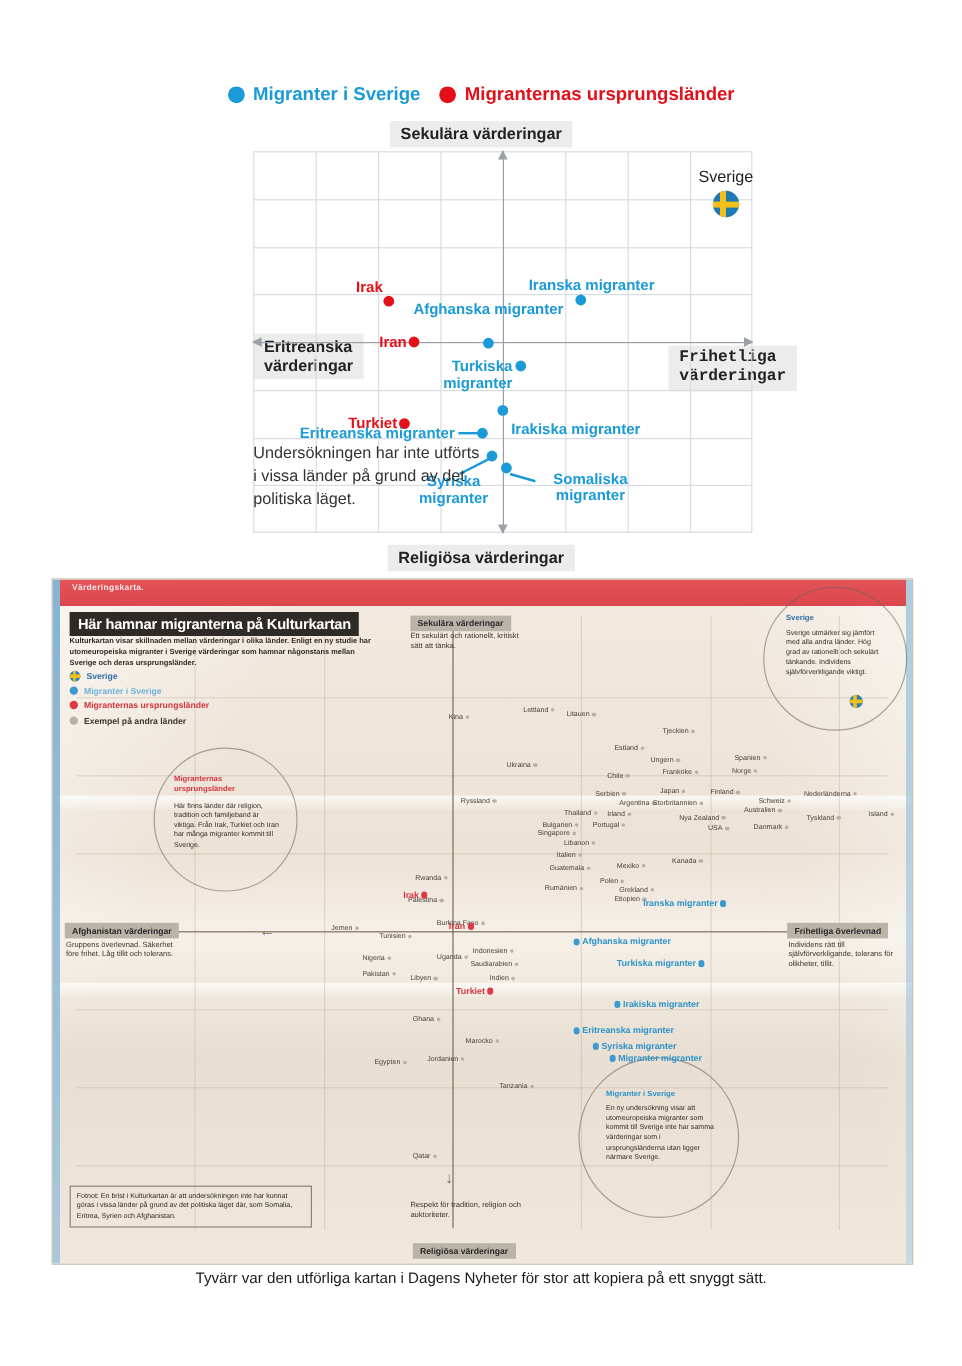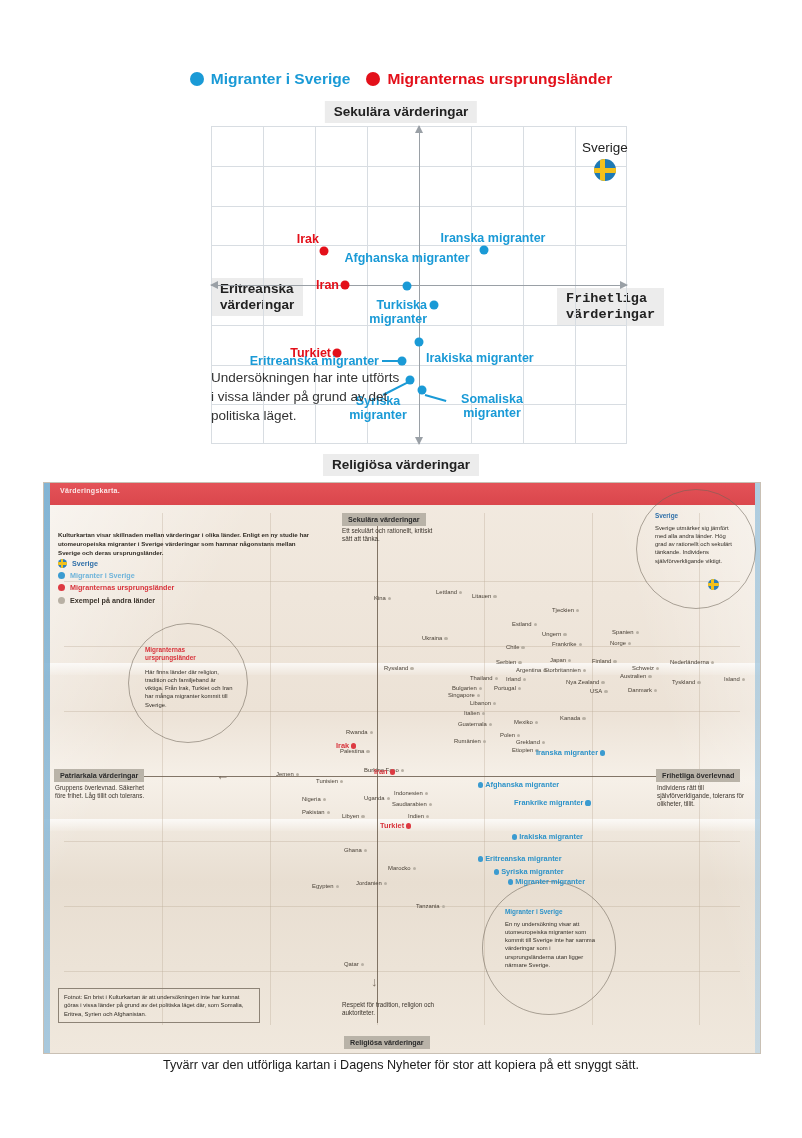--- a/index.html
+++ b/index.html
@@ -241,20 +241,21 @@
   <div class="sc-grid-h" style="top:423px;left:20px;right:20px;"></div>
   <div class="sc-grid-h" style="top:488px;left:20px;right:20px;"></div>
 
   <div class="sc-axis" id="sc-xaxis"></div>
   <div class="sc-axis" id="sc-yaxis"></div>
   <div class="sc-arrow" style="left:327px;top:30px;">↑</div>
   <div class="sc-arrow" style="left:327px;top:492px;">↓</div>
   <div class="sc-arrow" style="left:172px;top:286px;">←</div>
   <div class="sc-arrow" style="left:630px;top:286px;">→</div>
 
+  <div class="sc-title">Här hamnar migranterna på Kulturkartan</div>
   <div class="sc-intro">Kulturkartan visar skillnaden mellan värderingar i olika länder. Enligt en ny studie har utomeuropeiska migranter i Sverige värderingar som hamnar någonstans mellan Sverige och deras ursprungsländer.</div>
   <div class="sc-legend">
     <div>
       <span class="sv-flag-sm"></span>
       <span style="color:#2f6fa8">Sverige</span>
     </div>
     <div>
       <span class="d" style="background:#3b9bd0"></span>
       <span style="color:#6fb4da">Migranter i Sverige</span>
     </div>
@@ -267,21 +268,21 @@
       <span style="color:#3b342c">Exempel på andra länder</span>
     </div>
   </div>
 
   <div class="sc-tag" style="left:298px;top:30px;">Sekulära värderingar</div>
   <div class="sc-sub" style="left:298px;top:44px;width:96px;">Ett sekulärt och rationellt, kritiskt sätt att tänka.</div>
 
   <div class="sc-tag" style="left:300px;top:553px;">Religiösa värderingar</div>
   <div class="sc-sub" style="left:298px;top:518px;width:100px;">Respekt för tradition, religion och auktoriteter.</div>
 
-  <div class="sc-tag" style="left:10px;top:286px;">Patriarkala värderingar</div>
+  <div class="sc-tag" style="left:10px;top:286px;">Afghanistan värderingar</div>
   <div class="sc-sub" style="left:11px;top:301px;width:100px;">Gruppens överlevnad. Säkerhet före frihet. Låg tillit och tolerans.</div>
 
   <div class="sc-tag" style="left:612px;top:286px;">Frihetliga överlevnad</div>
   <div class="sc-sub" style="left:613px;top:301px;width:96px;">Individens rätt till självförverkligande, tolerans för olikheter, tillit.</div>
 
   <div class="bubble" style="left:84px;top:140px;width:118px;height:118px;">
     <div class="bt" style="left:16px;top:22px;width:84px;color:#d8343c;">Migranternas ursprungsländer</div>
     <div class="bb" style="left:16px;top:44px;width:88px;">Här finns länder där religion, tradition och familjeband är viktiga. Från Irak, Turkiet och Iran har många migranter kommit till Sverige.</div>
   </div>
 
@@ -357,21 +358,21 @@
       <div class="sc-c" style="left: 344px; top: 382px;"><span>Marocko</span><span class="cd"></span></div>
       <div class="sc-c" style="left: 268px; top: 400px;"><span>Egypten</span><span class="cd"></span></div>
       <div class="sc-c" style="left: 312px; top: 397px;"><span>Jordanien</span><span class="cd"></span></div>
       <div class="sc-c" style="left: 372px; top: 420px;"><span>Tanzania</span><span class="cd"></span></div>
       <div class="sc-c" style="left: 300px; top: 478px;"><span>Qatar</span><span class="cd"></span></div>
       <div class="sc-red" style="left: 292px; top: 258px;"><span>Irak</span><span class="rd"></span></div>
       <div class="sc-red" style="left: 330px; top: 284px;"><span>Iran</span><span class="rd"></span></div>
       <div class="sc-red" style="left: 336px; top: 338px;"><span>Turkiet</span><span class="rd"></span></div>
       <div class="sc-blue" style="left: 492px; top: 265px;"><span>Iranska migranter</span><span class="bd"></span></div>
       <div class="sc-blue" style="left: 432px; top: 297px;"><span class="bd"></span><span>Afghanska migranter</span></div>
-      <div class="sc-blue" style="left: 470px; top: 315px;"><span>Frankrike migranter</span><span class="bd"></span></div>
+      <div class="sc-blue" style="left: 470px; top: 315px;"><span>Turkiska migranter</span><span class="bd"></span></div>
       <div class="sc-blue" style="left: 466px; top: 349px;"><span class="bd"></span><span>Irakiska migranter</span></div>
       <div class="sc-blue" style="left: 432px; top: 371px;"><span class="bd"></span><span>Eritreanska migranter</span></div>
       <div class="sc-blue" style="left: 448px; top: 384px;"><span class="bd"></span><span>Syriska migranter</span></div>
       <div class="sc-blue" style="left: 462px; top: 394px;"><span class="bd"></span><span>Migranter migranter</span></div>
     </div>
 </div>
 
 <div id="caption">Tyvärr var den utförliga kartan i Dagens Nyheter för stor att kopiera på ett snyggt sätt.</div>
 
 </body></html>

